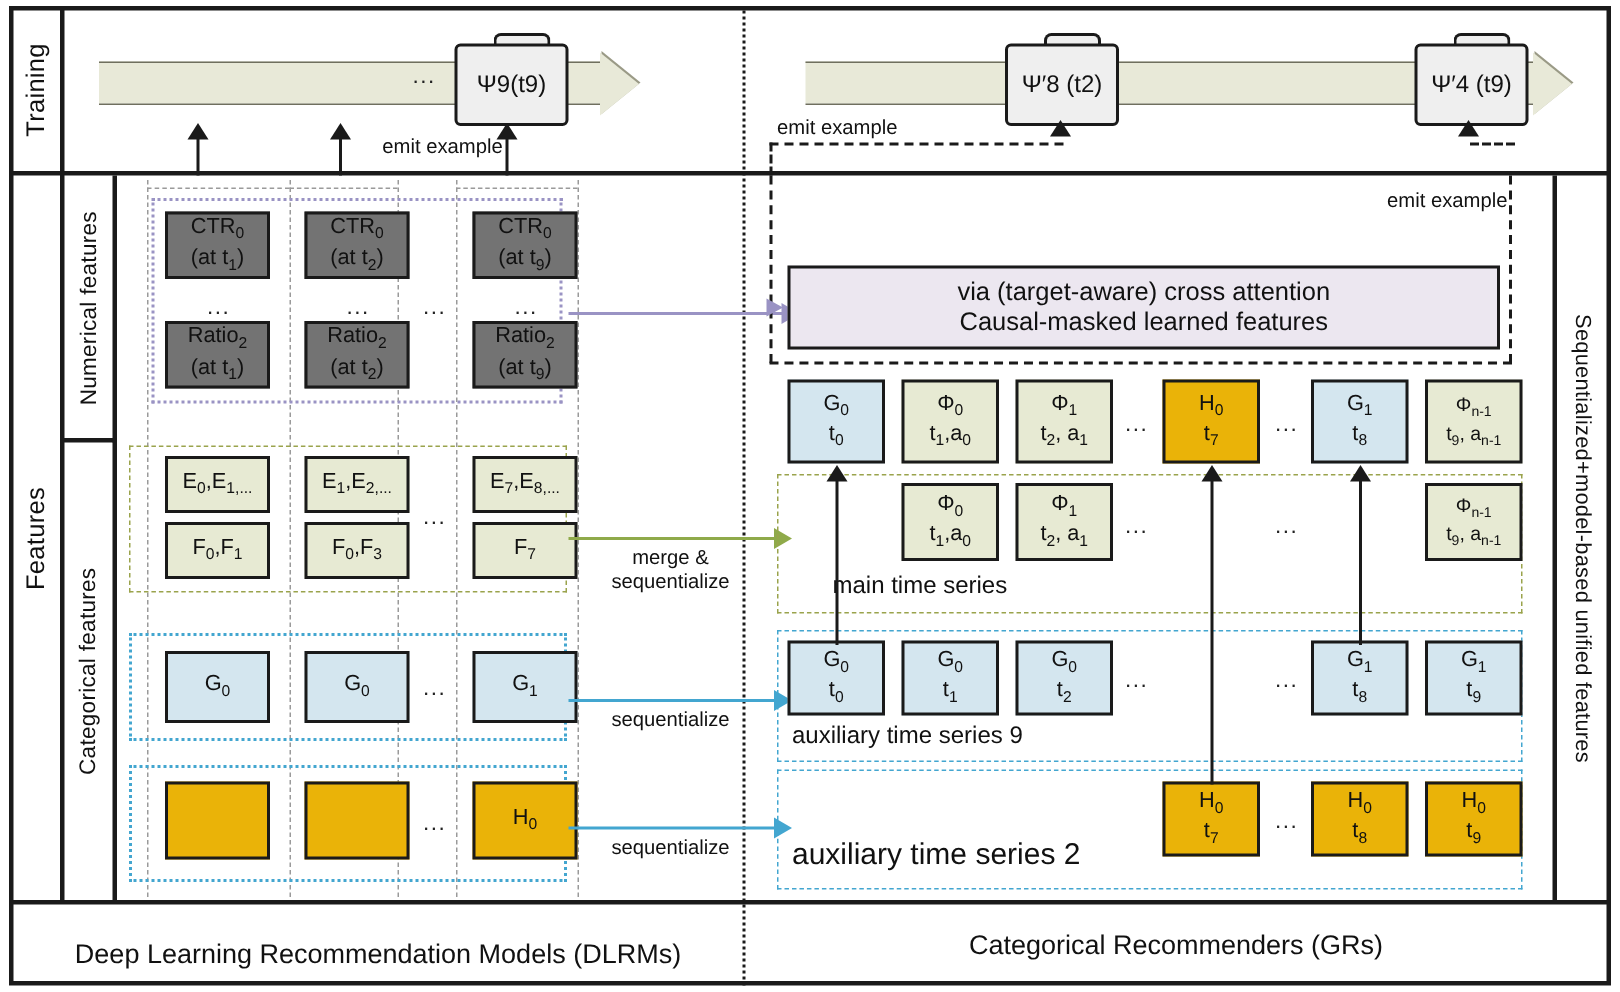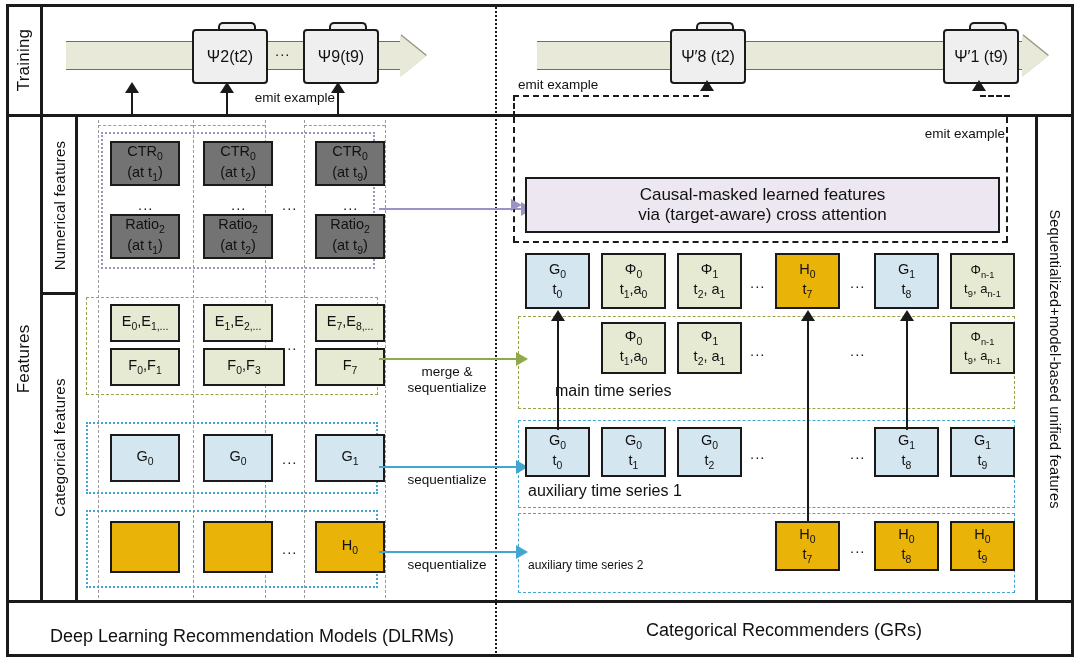--- a/index.html
+++ b/index.html
@@ -113,24 +113,20 @@
   <div class="abs vlabel rev" style="left:1037px;top:117px;width:36px;height:483px;">
     <span style="font-size:14.5px;">Sequentialized+model-based unified features</span>
   </div>
 
   <div class="abs band" style="left:66px;top:41px;width:336px;height:28px;"></div>
   <div class="abs bandline" style="left:66px;top:41px;width:336px;"></div>
   <div class="abs bandline" style="left:66px;top:69px;width:336px;"></div>
   <div class="abs bandhead-o" style="left:401px;top:34px;"></div>
   <div class="abs bandhead" style="left:400px;top:35px;"></div>
 
-  <div class="abs folder" style="left:192px;top:22px;">
-    <div class="tab"></div>
-    <div class="body">Ψ2(t2)</div>
-  </div>
   <div class="abs dots" style="left:275px;top:42px;">...</div>
   <div class="abs folder" style="left:303px;top:22px;">
     <div class="tab"></div>
     <div class="body">Ψ9(t9)</div>
   </div>
 
   <div class="abs" style="left:131px;top:90px;width:2px;height:27px;background:#1a1a1a;"></div>
   <div class="abs" style="left:125px;top:82px;width:0;height:0;border-left:7px solid transparent;border-right:7px solid transparent;border-bottom:11px solid #1a1a1a;"></div>
   <div class="abs" style="left:226px;top:90px;width:2px;height:27px;background:#1a1a1a;"></div>
   <div class="abs" style="left:220px;top:82px;width:0;height:0;border-left:7px solid transparent;border-right:7px solid transparent;border-bottom:11px solid #1a1a1a;"></div>
@@ -143,21 +139,21 @@
   <div class="abs bandline" style="left:537px;top:69px;width:487px;"></div>
   <div class="abs bandhead-o" style="left:1023px;top:34px;"></div>
   <div class="abs bandhead" style="left:1022px;top:35px;"></div>
 
   <div class="abs folder" style="left:670px;top:22px;">
     <div class="tab"></div>
     <div class="body">Ψ′8 (t2)</div>
   </div>
   <div class="abs folder" style="left:943px;top:22px;">
     <div class="tab"></div>
-    <div class="body">Ψ′1 (t9)</div>
+    <div class="body">Ψ′4 (t9)</div>
   </div>
 
   <div class="abs" style="left:513px;top:95px;width:196px;height:0;border-top:2.2px dashed #1a1a1a;"></div>
   <div class="abs" style="left:513px;top:95px;width:0;height:22px;border-left:2.2px dashed #1a1a1a;"></div>
   <div class="abs" style="left:700px;top:80px;width:0;height:0;border-left:7px solid transparent;border-right:7px solid transparent;border-bottom:11px solid #1a1a1a;"></div>
   <div class="abs lbl" style="left:518px;top:77px;width:110px;text-align:left;">emit example</div>
 
   <div class="abs" style="left:980px;top:95px;width:30px;height:0;border-top:2.2px dashed #1a1a1a;"></div>
   <div class="abs" style="left:972px;top:80px;width:0;height:0;border-left:7px solid transparent;border-right:7px solid transparent;border-bottom:11px solid #1a1a1a;"></div>
 
@@ -210,21 +206,21 @@
   <div class="abs cell c-green" style="left:110px;top:304px;width:70px;height:38px;">
     <div>E<sub>0</sub>,E<sub>1,...</sub></div>
   </div>
   <div class="abs cell c-green" style="left:110px;top:348px;width:70px;height:38px;">
     <div>F<sub>0</sub>,F<sub>1</sub></div>
   </div>
 
   <div class="abs cell c-green" style="left:203px;top:304px;width:70px;height:38px;">
     <div>E<sub>1</sub>,E<sub>2,...</sub></div>
   </div>
-  <div class="abs cell c-green" style="left:203px;top:348px;width:82px;height:38px;">
+  <div class="abs cell c-green" style="left:203px;top:348px;width:70px;height:38px;">
     <div>F<sub>0</sub>,F<sub>3</sub></div>
   </div>
 
   <div class="abs dots" style="left:282px;top:336px;">...</div>
 
   <div class="abs cell c-green" style="left:315px;top:304px;width:70px;height:38px;">
     <div>E<sub>7</sub>,E<sub>8,...</sub></div>
   </div>
   <div class="abs cell c-green" style="left:315px;top:348px;width:70px;height:38px;">
     <div>F<sub>7</sub></div>
@@ -271,22 +267,22 @@
   <div class="abs" style="left:379px;top:551px;width:139px;height:2px;background:#43a6d0;"></div>
   <div class="abs" style="left:516px;top:545px;width:0;height:0;border-top:7px solid transparent;border-bottom:7px solid transparent;border-left:12px solid #43a6d0;"></div>
   <div class="abs lbl" style="left:382px;top:557px;width:130px;">sequentialize</div>
 
   <div class="abs" style="left:513px;top:117px;width:0;height:125px;border-left:2.2px dashed #1a1a1a;"></div>
   <div class="abs" style="left:513px;top:241px;width:495px;height:0;border-top:2.2px dashed #1a1a1a;"></div>
   <div class="abs" style="left:1006px;top:117px;width:0;height:125px;border-left:2.2px dashed #1a1a1a;"></div>
   <div class="abs lbl" style="left:900px;top:126px;width:105px;text-align:right;">emit example</div>
 
   <div class="abs cell c-lav" style="left:525px;top:177px;width:475px;height:56px;font-size:17px;">
+    <div>via (target-aware) cross attention</div>
     <div>Causal-masked learned features</div>
-    <div>via (target-aware) cross attention</div>
   </div>
 
   <div class="abs" style="left:511px;top:199px;width:0;height:0;border-top:6px solid transparent;border-bottom:6px solid transparent;border-left:11px solid #9a93c4;"></div>
 
   <div class="abs cell c-blue" style="left:525px;top:253px;width:65px;height:56px;">
     <div>G<sub>0</sub></div>
     <div>t<sub>0</sub></div>
   </div>
   <div class="abs cell c-green" style="left:601px;top:253px;width:65px;height:56px;">
     <div>Φ<sub>0</sub></div>
@@ -344,37 +340,37 @@
   <div class="abs dots" style="left:750px;top:445px;">...</div>
   <div class="abs dots" style="left:850px;top:445px;">...</div>
   <div class="abs cell c-blue" style="left:874px;top:427px;width:65px;height:50px;">
     <div>G<sub>1</sub></div>
     <div>t<sub>8</sub></div>
   </div>
   <div class="abs cell c-blue" style="left:950px;top:427px;width:65px;height:50px;">
     <div>G<sub>1</sub></div>
     <div>t<sub>9</sub></div>
   </div>
-  <div class="abs lbl" style="left:528px;top:481px;width:250px;text-align:left;font-size:16px;">auxiliary time series 1</div>
+  <div class="abs lbl" style="left:528px;top:481px;width:250px;text-align:left;font-size:16px;">auxiliary time series 9</div>
 
   <div class="abs dash-blue" style="left:518px;top:513px;width:497px;height:80px;"></div>
   <div class="abs cell c-orange" style="left:775px;top:521px;width:65px;height:50px;">
     <div>H<sub>0</sub></div>
     <div>t<sub>7</sub></div>
   </div>
   <div class="abs dots" style="left:850px;top:539px;">...</div>
   <div class="abs cell c-orange" style="left:874px;top:521px;width:65px;height:50px;">
     <div>H<sub>0</sub></div>
     <div>t<sub>8</sub></div>
   </div>
   <div class="abs cell c-orange" style="left:950px;top:521px;width:65px;height:50px;">
     <div>H<sub>0</sub></div>
     <div>t<sub>9</sub></div>
   </div>
-  <div class="abs lbl" style="left:528px;top:558px;width:250px;text-align:left;font-size:12px;">auxiliary time series 2</div>
+  <div class="abs lbl" style="left:528px;top:558px;width:250px;text-align:left;font-size:20px;">auxiliary time series 2</div>
 
   <div class="abs" style="left:557px;top:318px;width:2px;height:112px;background:#1a1a1a;"></div>
   <div class="abs" style="left:551px;top:310px;width:0;height:0;border-left:7px solid transparent;border-right:7px solid transparent;border-bottom:11px solid #1a1a1a;"></div>
 
   <div class="abs" style="left:807px;top:318px;width:2px;height:205px;background:#1a1a1a;"></div>
   <div class="abs" style="left:801px;top:310px;width:0;height:0;border-left:7px solid transparent;border-right:7px solid transparent;border-bottom:11px solid #1a1a1a;"></div>
 
   <div class="abs" style="left:906px;top:318px;width:2px;height:112px;background:#1a1a1a;"></div>
   <div class="abs" style="left:900px;top:310px;width:0;height:0;border-left:7px solid transparent;border-right:7px solid transparent;border-bottom:11px solid #1a1a1a;"></div>
 

